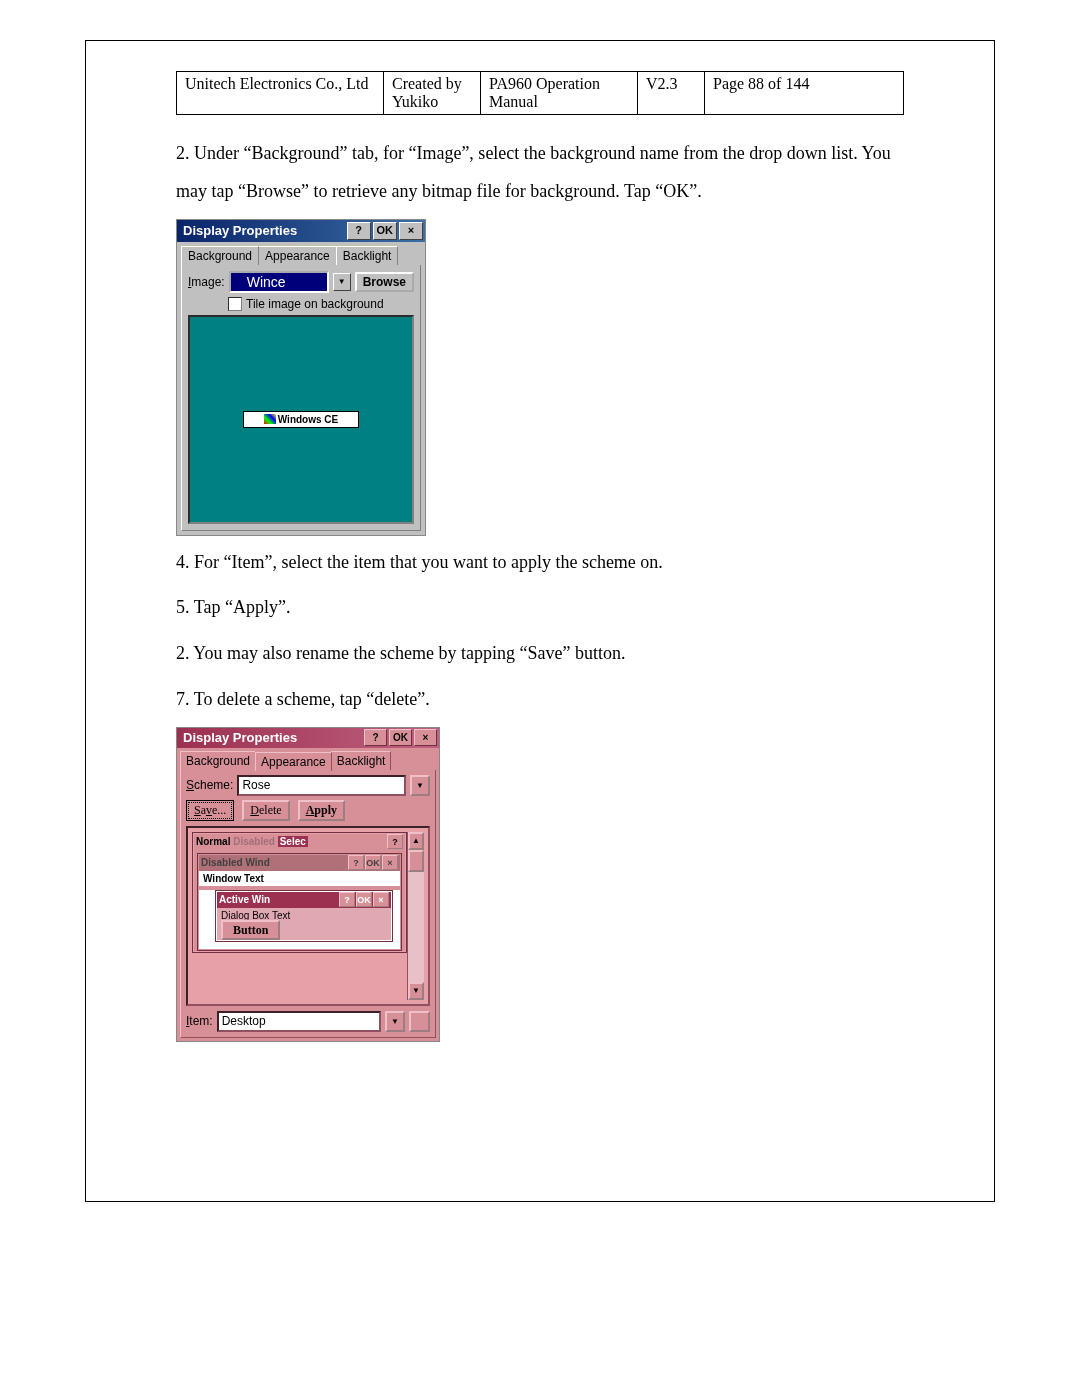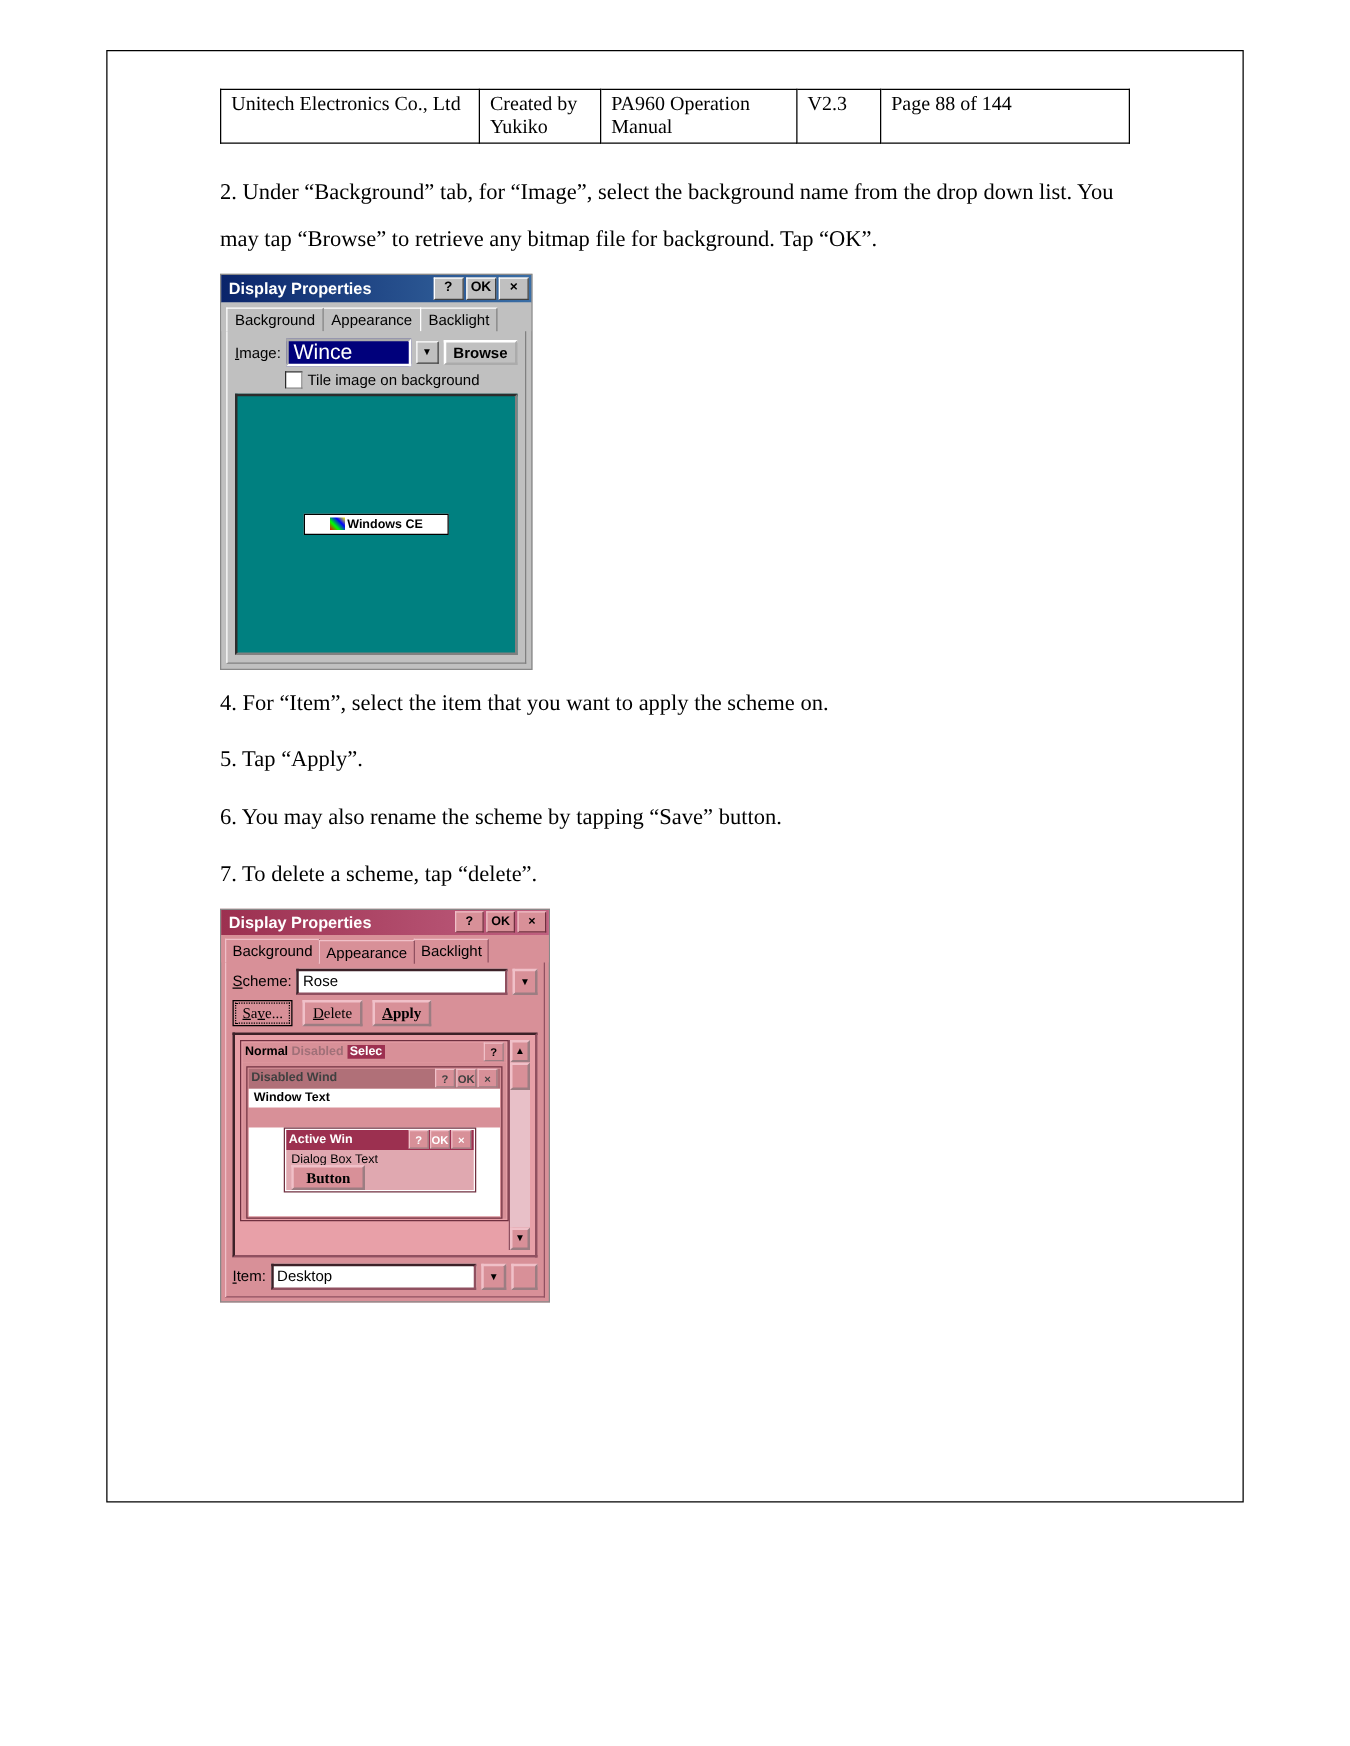--- a/index.html
+++ b/index.html
@@ -15,21 +15,21 @@
 .titlebar{background:linear-gradient(to right,#0a246a,#3a6ea5);color:#fff;display:flex;align-items:center;height:22px;padding:0 2px 0 6px;font-weight:bold;font-size:13px}
 .titlebar .t{flex:1}
 .tbtn{background:#c0c0c0;border:1px solid #fff;border-right-color:#404040;border-bottom-color:#404040;height:16px;min-width:16px;padding:0 3px;margin-left:2px;font-size:11px;font-weight:bold;color:#000;display:flex;align-items:center;justify-content:center;line-height:1}
 .tbtn.x{font-family:Arial}
 .tabbar{display:flex;padding:4px 4px 0 4px;background:#c0c0c0}
 .tab{background:#c0c0c0;border:1px solid #fff;border-right-color:#808080;border-bottom:none;padding:2px 6px;font-size:12px;margin-right:-1px}
 .tab.active{background:#c0c0c0;position:relative;z-index:1}
 .tabbody{background:#c0c0c0;border:1px solid #fff;border-top:none;border-right-color:#808080;border-bottom-color:#808080;margin:0 4px 4px 4px;padding:6px}
 .row{display:flex;align-items:center;gap:4px;margin-bottom:4px}
 .label{font-size:12px}
-.sel{background:#00007b;color:#fff;border:2px inset #fff;height:18px;padding:0 4px;font-size:17px;display:flex;align-items:center;position:relative}
+.sel{background:#00007b;color:#fff;border:2px inset #fff;height:18px;padding:0 16px;font-size:14px;display:flex;align-items:center;position:relative}
 .dd{width:16px;height:16px;background:#c0c0c0;border:1px solid #fff;border-right-color:#404040;border-bottom-color:#404040;display:flex;align-items:center;justify-content:center;font-size:9px}
 .dd::after{content:"▼";font-size:8px}
 .btn3d{background:#c0c0c0;border:2px outset #fff;padding:1px 6px;font-size:12px;font-weight:bold}
 .chkwrap{display:flex;align-items:flex-end;gap:4px;font-size:12px;margin-left:40px}
 .chk{width:12px;height:12px;background:#fff;border:1px inset #808080}
 .preview{background:#008080;height:205px;margin-top:4px;display:flex;align-items:center;justify-content:center;border:2px inset #808080}
 .wince{background:#fff;border:1px solid #000;padding:2px 20px;font-size:10px;font-weight:bold;display:flex;align-items:center;gap:2px}
 .winlogo{width:12px;height:10px;background:linear-gradient(45deg,#f00,#0f0,#00f,#ff0);display:inline-block}
 
 
@@ -115,21 +115,21 @@
       <div class="wince">
               <span class="winlogo"></span>
               <span>Windows CE</span>
             </div>
     </div>
   </div>
 </div>
 
 <div class="para">4. For “Item”, select the item that you want to apply the scheme on.</div>
 <div class="para">5. Tap “Apply”.</div>
-<div class="para">6. You may also rename the scheme by tapping “Save” button.</div>
+<div class="para">2. You may also rename the scheme by tapping “Save” button.</div>
 <div class="para">7. To delete a scheme, tap “delete”.</div>
 
 
 <div class="shot shot2" style="background:#d89098">
   <div class="rose-title">
     <span class="t" style="flex:1">Display Properties</span>
     <div class="rbtn">?</div>
     <div class="rbtn">OK</div>
     <div class="rbtn">×</div>
   </div>
@@ -165,21 +165,21 @@
             <div class="mtitle i">
               <span>Disabled Wind</span>
               <div class="xbtns">
                         <div class="mxbtn">?</div>
                         <div class="mxbtn">OK</div>
                         <div class="mxbtn">×</div>
                       </div>
             </div>
             <div class="winbod"><b>Window Text</b></div>
             <div style="padding:0 3px 3px 12px;background:#fff">
-            <div class="win-outer" style="margin:16px">
+            <div class="win-outer" style="margin:4px">
               <div class="mtitle a">
                 <span>Active Win</span>
                 <div class="xbtns">
                             <div class="mxbtn">?</div>
                             <div class="mxbtn">OK</div>
                             <div class="mxbtn">×</div>
                           </div>
               </div>
               <div class="dlgbod">
                 <div>Dialog Box Text</div>

